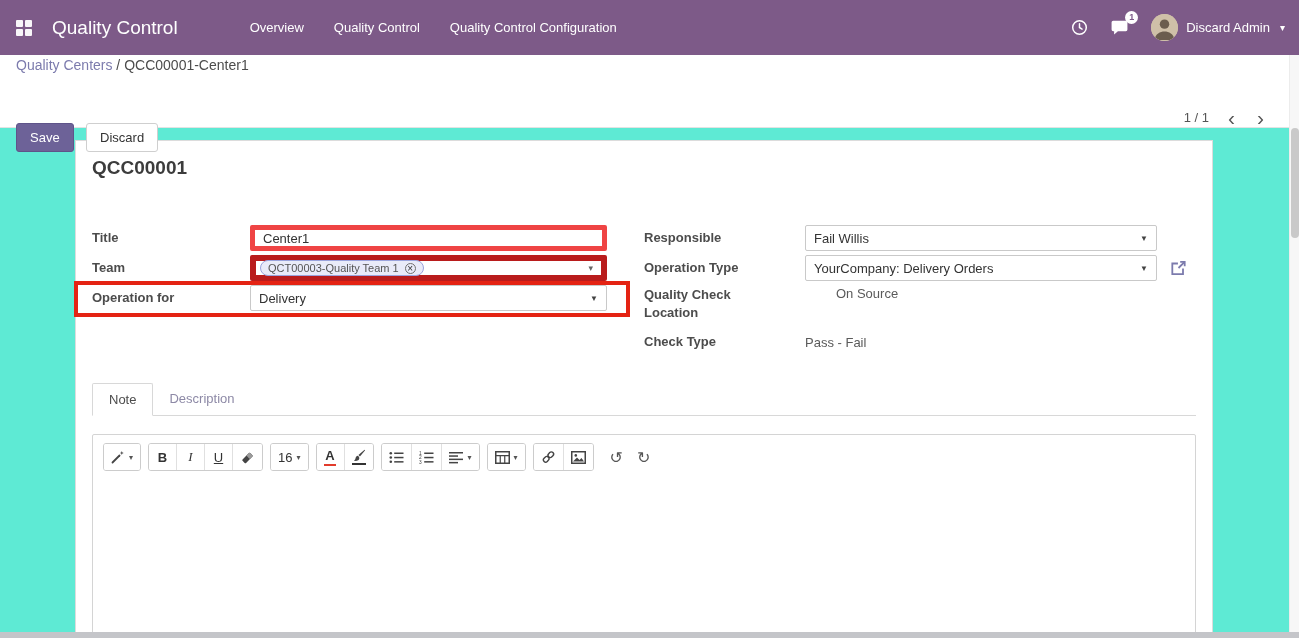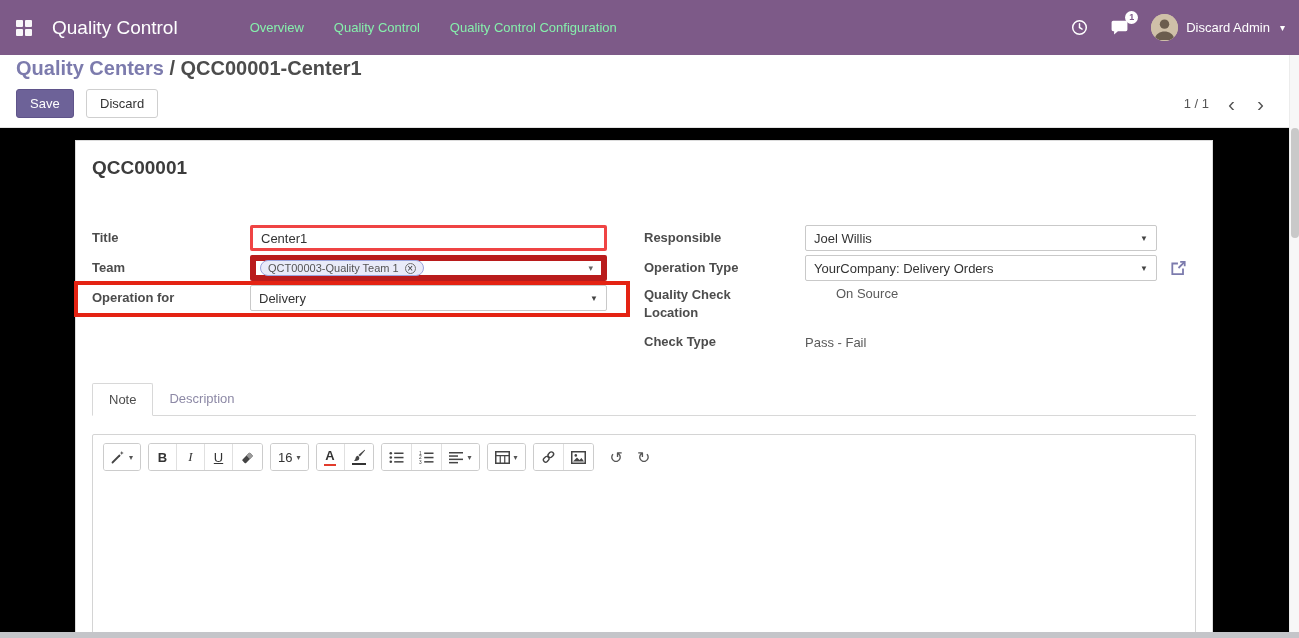--- a/index.html
+++ b/index.html
@@ -10,60 +10,60 @@
   
   .navbar { position:absolute; top:0; left:0; right:0; height:55px; background:#7d5a88; color:#fff;
             display:flex; align-items:center; justify-content:space-between; padding:0 14px 0 6px; z-index:5; }
   .nav-left { display:flex; align-items:center; }
   .apps-btn { width:36px; height:36px; background:transparent; border:none; cursor:pointer;
               display:flex; align-items:center; justify-content:center; }
   .thl { display:grid; grid-template-columns:7px 7px; grid-template-rows:7px 7px; gap:2px; }
   .thl i { background:#fff; border-radius:1px; display:block; opacity:.95; }
   .app-title { font-size:19px; margin-left:10px; cursor:pointer; white-space:nowrap; }
   .nav-menu { margin-left:72px; display:flex; gap:30px; font-size:13px; }
-  .nav-menu a { color:#86efac; cursor:pointer; text-decoration:none; white-space:nowrap; }
+  .nav-menu a { color:#ffffff; cursor:pointer; text-decoration:none; white-space:nowrap; }
   .nav-right { display:flex; align-items:center; gap:22px; font-size:13px; }
   .nav-icon { position:relative; display:flex; align-items:center; cursor:pointer; }
   .badge { position:absolute; top:-8px; right:-9px; background:#fff; color:#7d5a88; border-radius:8px;
            font-size:9px; font-weight:bold; padding:1px 4px; line-height:1.2; }
   .user-menu { display:flex; align-items:center; gap:8px; cursor:pointer; }
   .avatar { width:27px; height:27px; border-radius:50%; overflow:hidden; display:block; background:#cfc0a8; }
   .nav-caret { font-size:10px; margin-left:2px; }
 
   
   .control-panel { position:absolute; top:46px; left:0; right:0; height:82px; background:#fff;
                    border-bottom:1px solid #e3e3e3; padding:11px 16px 0; z-index:2; }
-  .breadcrumb { font-size:20px;font-weight:bold; }
+  .breadcrumb { font-size:14px; }
   .bc-link { color:#7c7bad; cursor:pointer; text-decoration:none; }
   .bc-sep, .bc-current { color:#4c4c4c; }
   .cp-row { margin-top:9px; display:flex; justify-content:space-between; align-items:center; }
-  .btn { font-size:13px; padding:6px 13px; border-radius:3px; cursor:pointer; font-family:inherit; }
+  .btn { font-size:13px; padding:6px 13px; border-radius:3px; cursor:pointer; font-family:inherit;margin-top:41px; }
   .btn-primary { background:#6d6298; color:#fff; border:1px solid #5f548a; }
   .btn-default { background:#fff; color:#333; border:1px solid #cfcfcf; margin-left:8px; }
   .cp-pager { display:flex; align-items:center; gap:16px; color:#555; padding-right:16px; }
   .pager-value { font-size:13px; }
   .pager-btn { background:none; border:none; font-size:21px; color:#555; cursor:pointer; line-height:1; padding:0 3px; font-family:inherit; }
 
   
-  .content { position:absolute; top:128px; left:0; right:10px; bottom:0; background:#000000; }
+  .content { position:absolute; top:128px; left:0; right:10px; bottom:0; background:#5eead4; }
   .sheet { position:absolute; top:12px; left:75px; width:1138px; height:540px; background:#fff;
            border:1px solid #dcdcdc; padding:16px; }
   .record-name { font-size:19px; font-weight:bold; color:#3c3c3c; }
 
   .field-grid { display:flex; margin-top:44px; }
   .fcol { width:50%; }
   .frow { display:flex; align-items:center; min-height:30px; }
   .frow.tall { align-items:flex-start; min-height:44px; padding-top:3px;gap:31px; }
   .flabel { width:158px; flex:none; font-size:13px; font-weight:bold; color:#4c4c4c; line-height:1.35; }
   .fcol.right .flabel { width:161px; }
   .flabel.narrow { padding-right:58px; }
   .fwidget { width:357px; position:relative; }
   .fcol.right .fwidget { width:352px; }
 
-  .o-input { width:100%; height:26px; border:3px solid #ef4444; border-radius:2px; font-size:13px;
+  .o-input { width:100%; height:26px; border:5px solid #ef4444; border-radius:2px; font-size:13px;
              color:#333; padding:0 8px; background:#fff; font-family:inherit; }
   .o-select { height:26px; border:1px solid #c9c9c9; border-radius:2px; background:#fff; cursor:pointer;
               display:flex; align-items:center; justify-content:space-between; padding:0 8px; font-size:13px; color:#333; }
   .scaret { font-size:8px; color:#444; }
   .tags-field { height:26px; border:6px solid #b91c1c; border-radius:2px; background:#fff; cursor:pointer;
                 display:flex; align-items:center; justify-content:space-between; padding:0 8px 0 4px; }
   .tag { background:#e9ebf9; border:1px solid #9aa3dd; color:#555; border-radius:10px; font-size:11px;
          padding:1px 7px; display:inline-flex; align-items:center; gap:6px; white-space:nowrap; }
   .tag-x { cursor:pointer; font-size:10px; color:#333; border:1px solid #6f6f6f; border-radius:50%;
            width:11px; height:11px; line-height:9px; text-align:center; display:inline-block; }
@@ -209,21 +209,21 @@
               </div>
             </div>
           </div>
         </div>
 
         <div class="fcol right">
           <div class="frow">
             <label class="flabel">Responsible</label>
             <div class="fwidget">
               <div class="o-select">
-                <span>Joel Willis</span>
+                <span>Fail Willis</span>
                 <span class="scaret">▼</span>
               </div>
             </div>
           </div>
           <div class="frow">
             <label class="flabel">Operation Type</label>
             <div class="ot-row">
               <div class="fwidget">
                 <div class="o-select">
                   <span>YourCompany: Delivery Orders</span>

